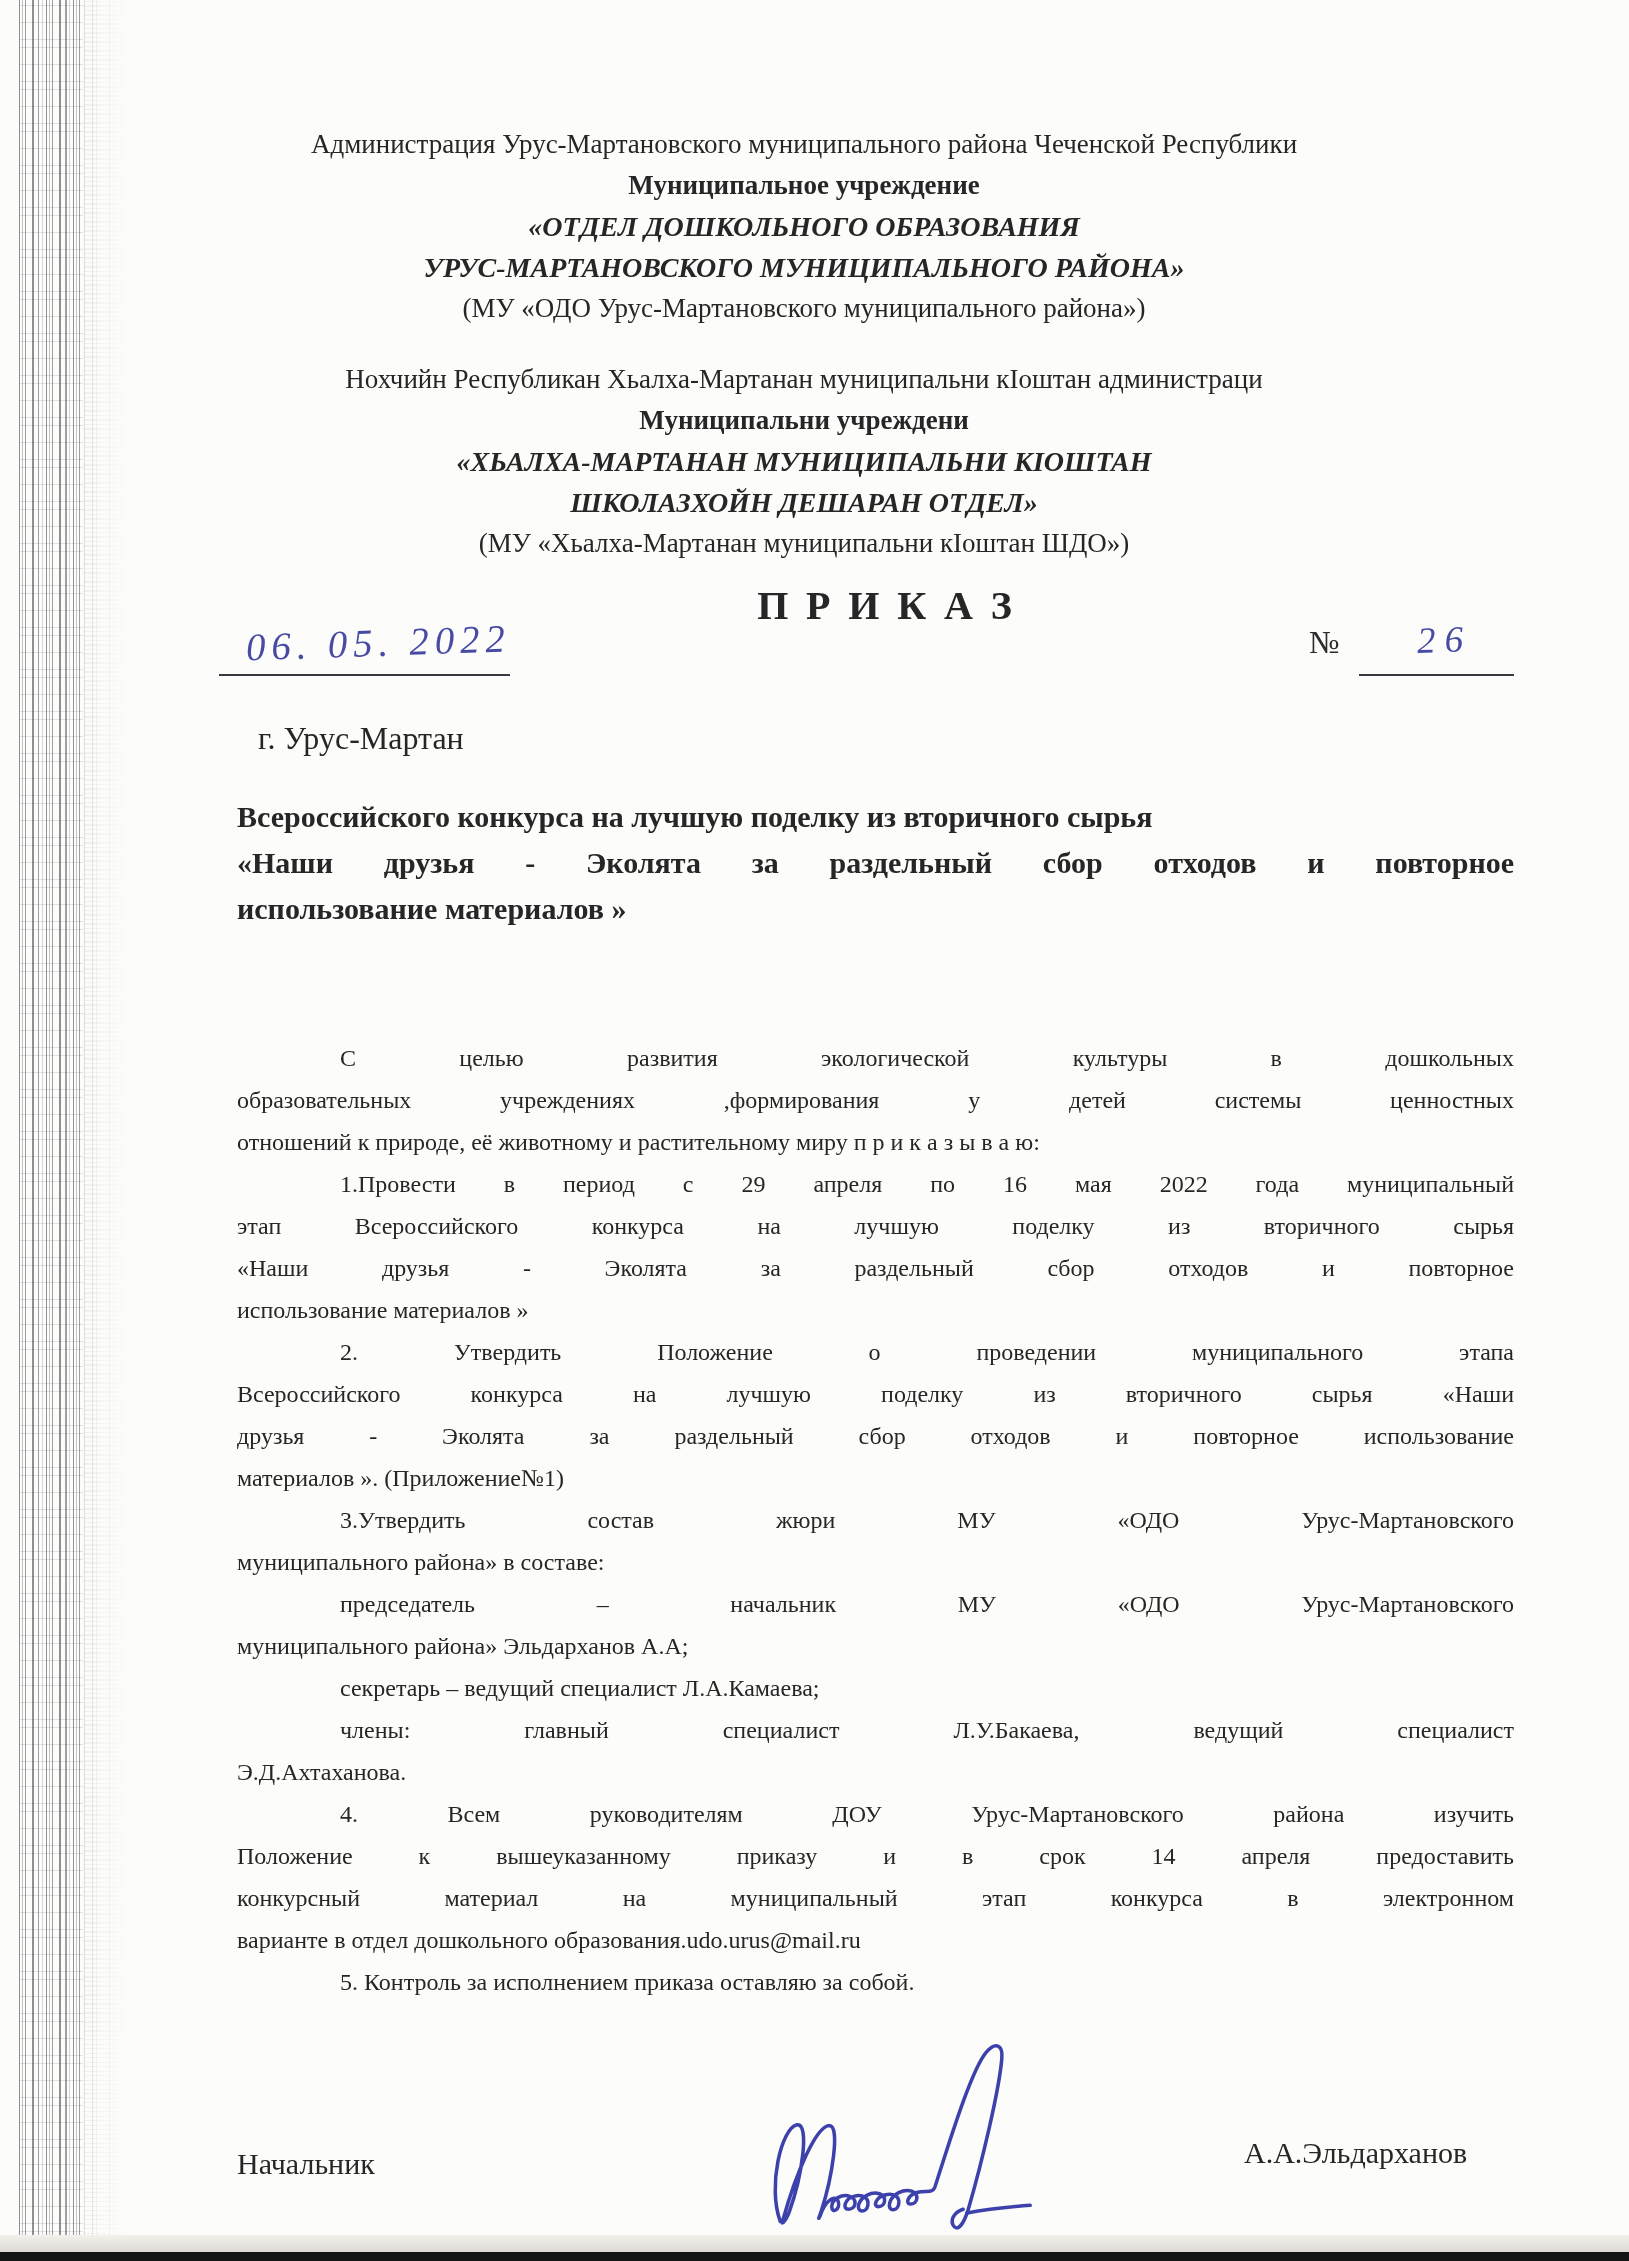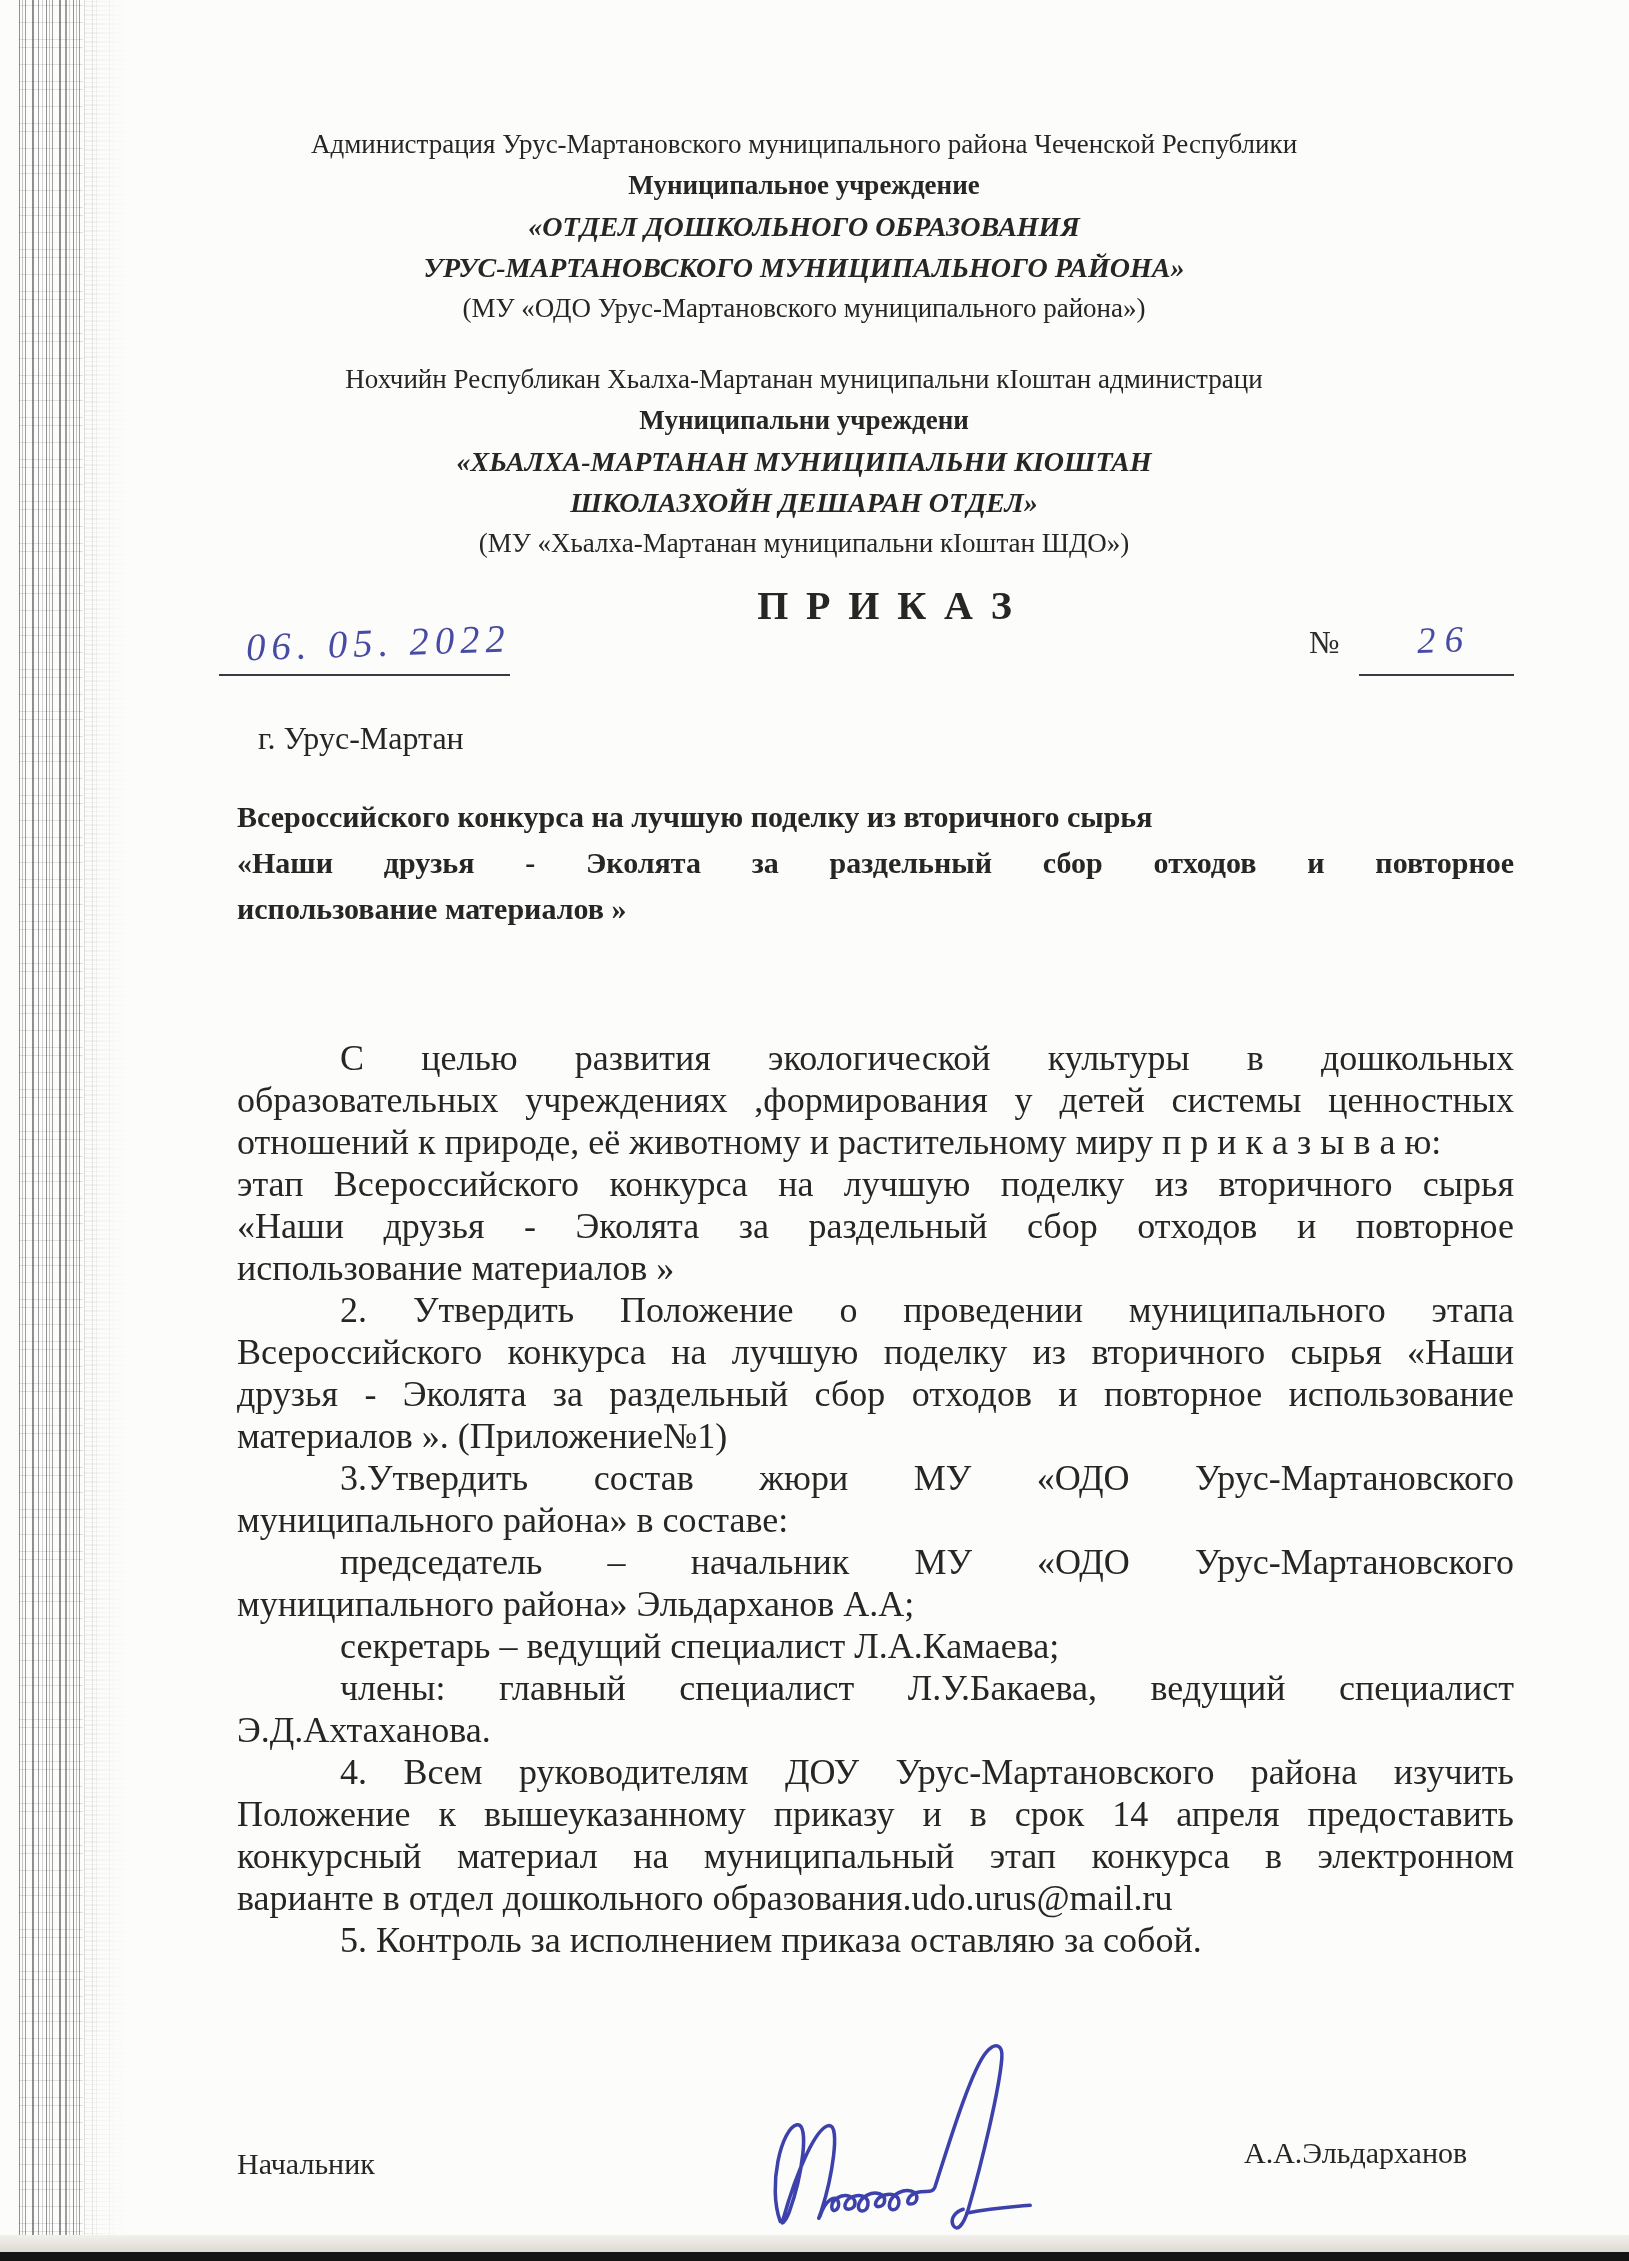--- a/index.html
+++ b/index.html
@@ -66,21 +66,21 @@
   }
   .city-line  { position:absolute; left:258px; width:1257px; top:720px;
                 text-align:left; font-size:32px; white-space:nowrap; }
 
   .subject-blk {
     position:absolute; left:237px; top:794px; width:1277px;
     font-weight:bold; font-size:30px; line-height:46px;
   }
   .body-blk {
     position:absolute; left:237px; top:1037px; width:1277px;
-    font-size:36px; line-height:42px;
+    font-size:24px; line-height:42px;
   }
   .ln   { min-height:42px; }
   .j    { text-align:justify; text-align-last:justify; }
   .ind  { text-indent:103px; }
 
   .signoff-pos  { position:absolute; left:237px;  top:2136px; font-size:30px;margin-top:11px; }
   .signoff-name { position:absolute; left:1244px; top:2136px; font-size:30px; }
   .signature    { position:absolute; left:735px; top:2025px; width:361px; height:219px; }
   .signature svg{ width:100%; height:100%; }
 </style>
@@ -119,20 +119,21 @@
 <div class="subject-blk">
   <div class="ln" style="line-height:46px">Всероссийского конкурса на лучшую поделку из вторичного сырья</div>
   <div class="ln j" style="line-height:46px">«Наши друзья - Эколята за раздельный сбор отходов и повторное</div>
   <div class="ln" style="line-height:46px">использование материалов »</div>
 </div>
 
 <div class="body-blk">
   <div class="ln j ind">С целью развития экологической культуры в дошкольных</div>
   <div class="ln j">образовательных учреждениях ,формирования у детей системы ценностных</div>
   <div class="ln">отношений к природе, её животному и растительному миру  п р и к а з ы в а ю:</div>
+  <div class="ln j ind">1.Провести в период с 29 апреля по 16 мая 2022 года муниципальный</div>
   <div class="ln j">этап Всероссийского конкурса на лучшую поделку из вторичного сырья</div>
   <div class="ln j">«Наши друзья - Эколята за раздельный сбор отходов и повторное</div>
   <div class="ln">использование материалов »</div>
   <div class="ln j ind">2. Утвердить Положение о проведении муниципального этапа</div>
   <div class="ln j">Всероссийского конкурса на лучшую поделку из вторичного сырья «Наши</div>
   <div class="ln j">друзья - Эколята за раздельный сбор отходов и повторное использование</div>
   <div class="ln">материалов ». (Приложение№1)</div>
   <div class="ln j ind">3.Утвердить состав жюри МУ «ОДО Урус-Мартановского</div>
   <div class="ln">муниципального района» в составе:</div>
   <div class="ln j ind">председатель – начальник МУ «ОДО Урус-Мартановского</div>

